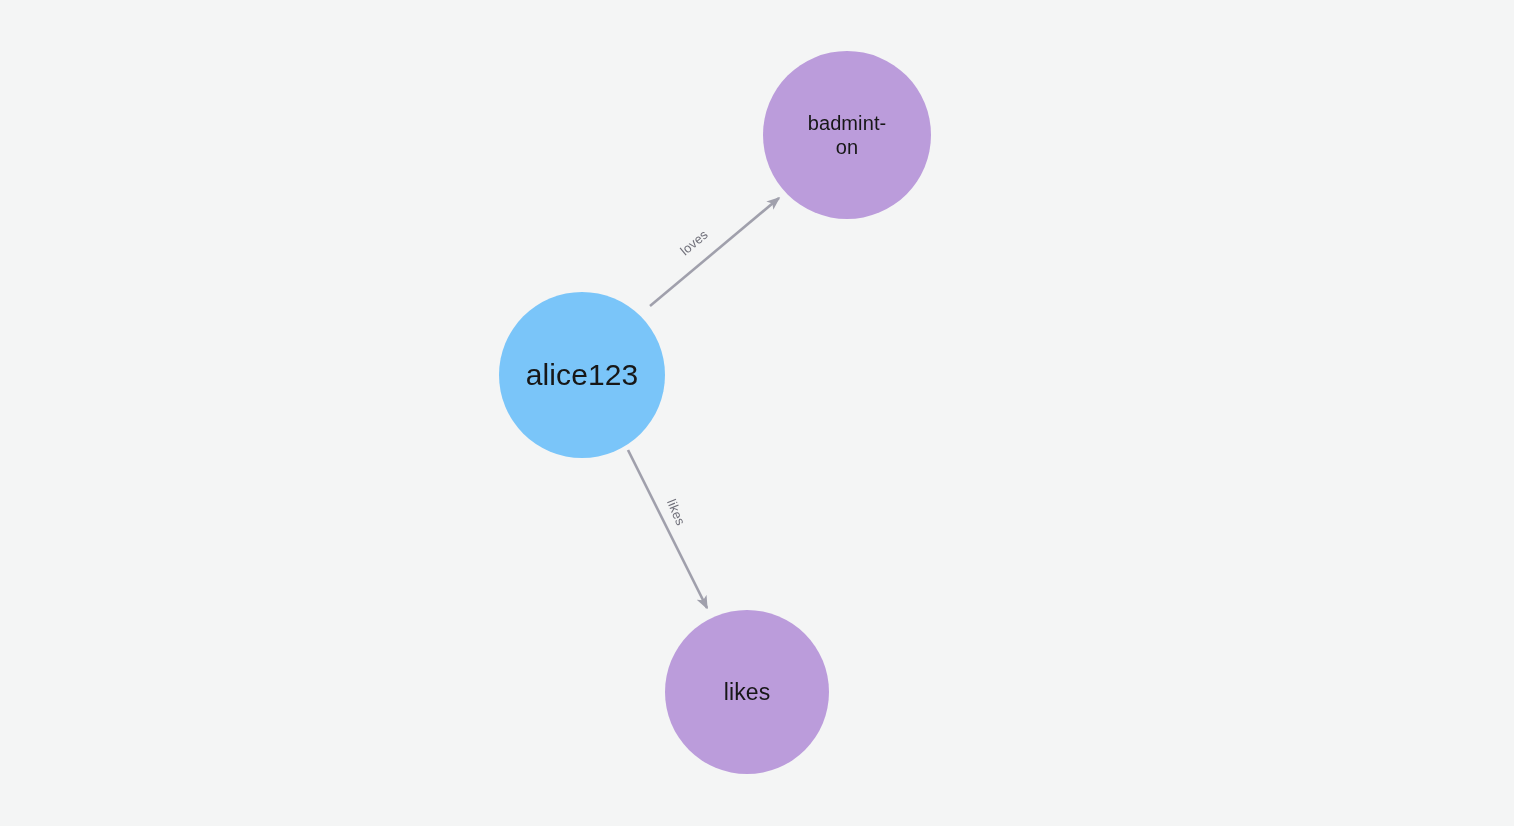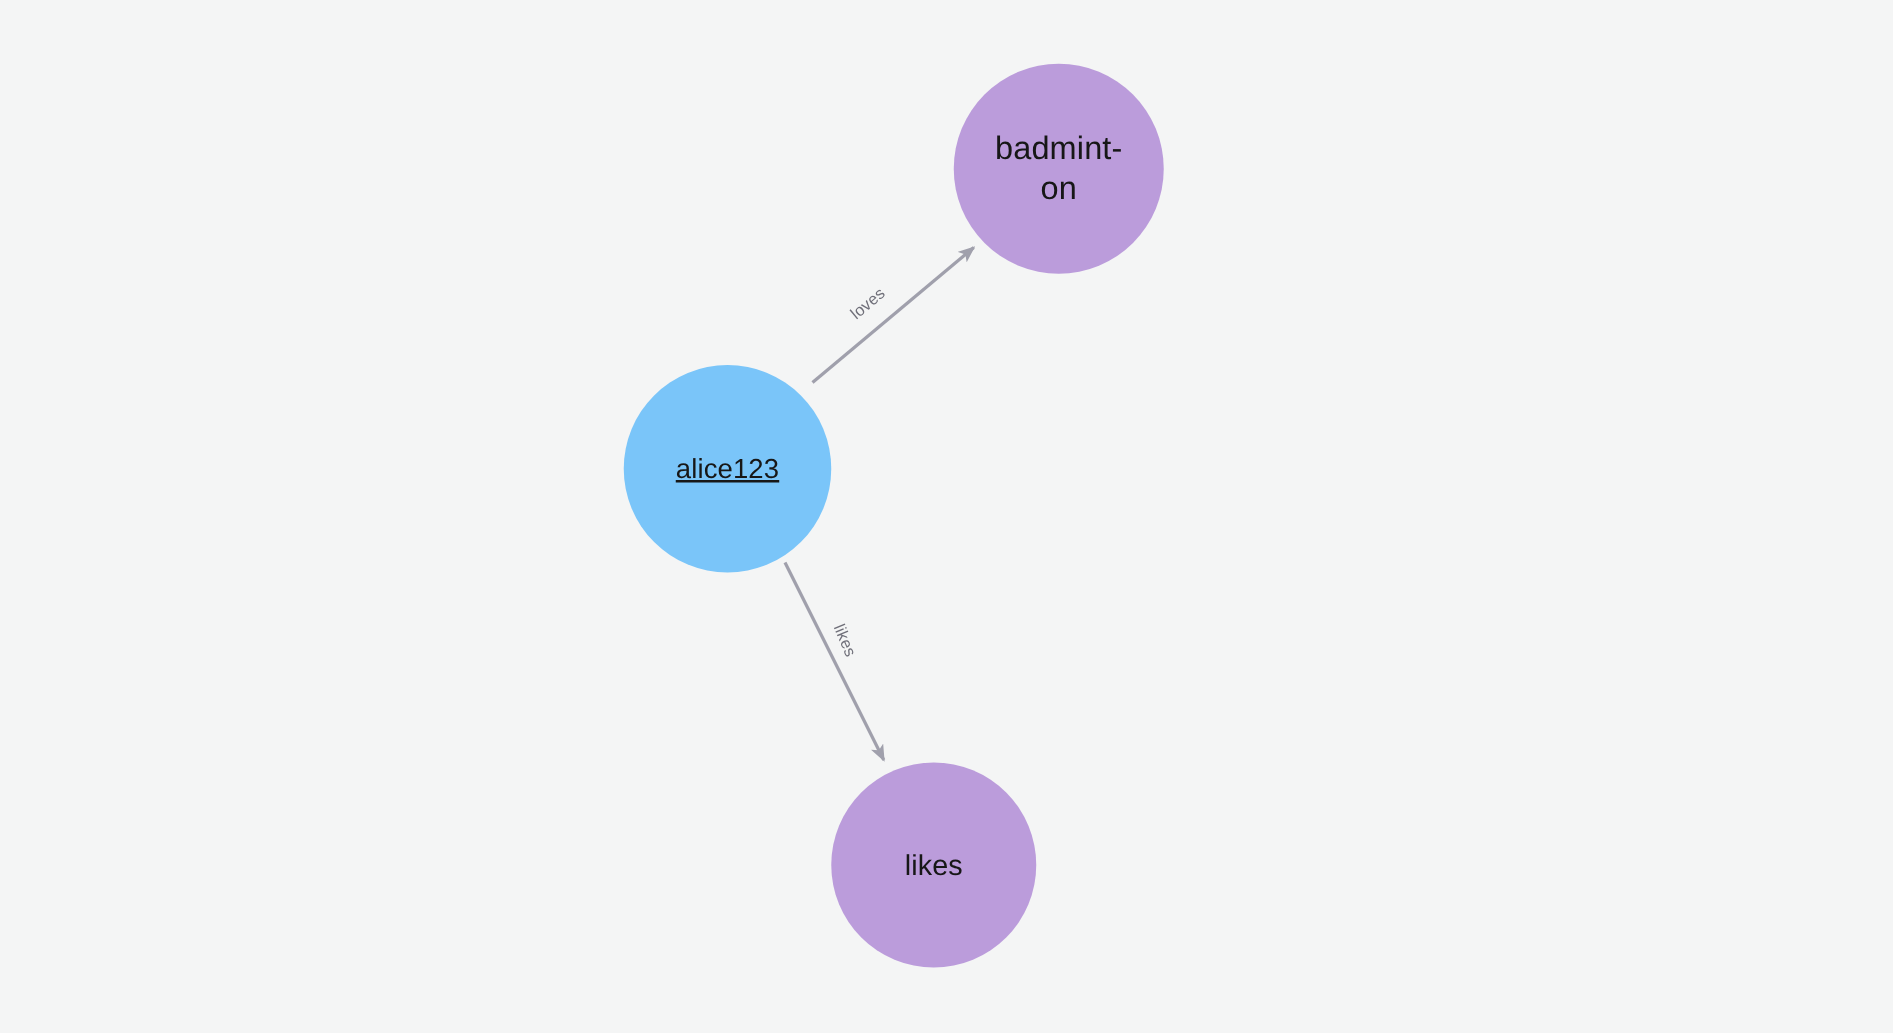--- a/index.html
+++ b/index.html
@@ -69,25 +69,25 @@
       <text class="edge-label" x="697" y="246" text-anchor="middle" transform="rotate(-40 697 246)">loves</text>
     </g>
 
     <g>
       <line class="edge-line" x1="628" y1="450" x2="707" y2="608" stroke="#a0a0ac" stroke-width="2.6" stroke-linecap="butt" marker-end="url(#arrowhead)"></line>
       <text class="edge-label" x="672" y="514" text-anchor="middle" transform="rotate(67 672 514)">likes</text>
     </g>
   </svg>
 
   <div class="node" style="left:499px; top:292px; width:166px; height:166px; background:#7ac5f9;">
-    <span class="node-label" style="font-size:22px;text-decoration:underline;">alice123</span>
+    <span class="node-label" style="font-size:30px;">alice123</span>
   </div>
 
   <div class="node" style="left:763px; top:51px; width:168px; height:168px; background:#bb9cdb;">
-    <span class="node-label" style="font-size:26px;">badmint-
+    <span class="node-label" style="font-size:20px;">badmint-
 on</span>
   </div>
 
   <div class="node" style="left:665px; top:610px; width:164px; height:164px; background:#bb9cdb;">
     <span class="node-label" style="font-size:23px;">likes</span>
   </div>
 
 </div>
 
 </body></html>

